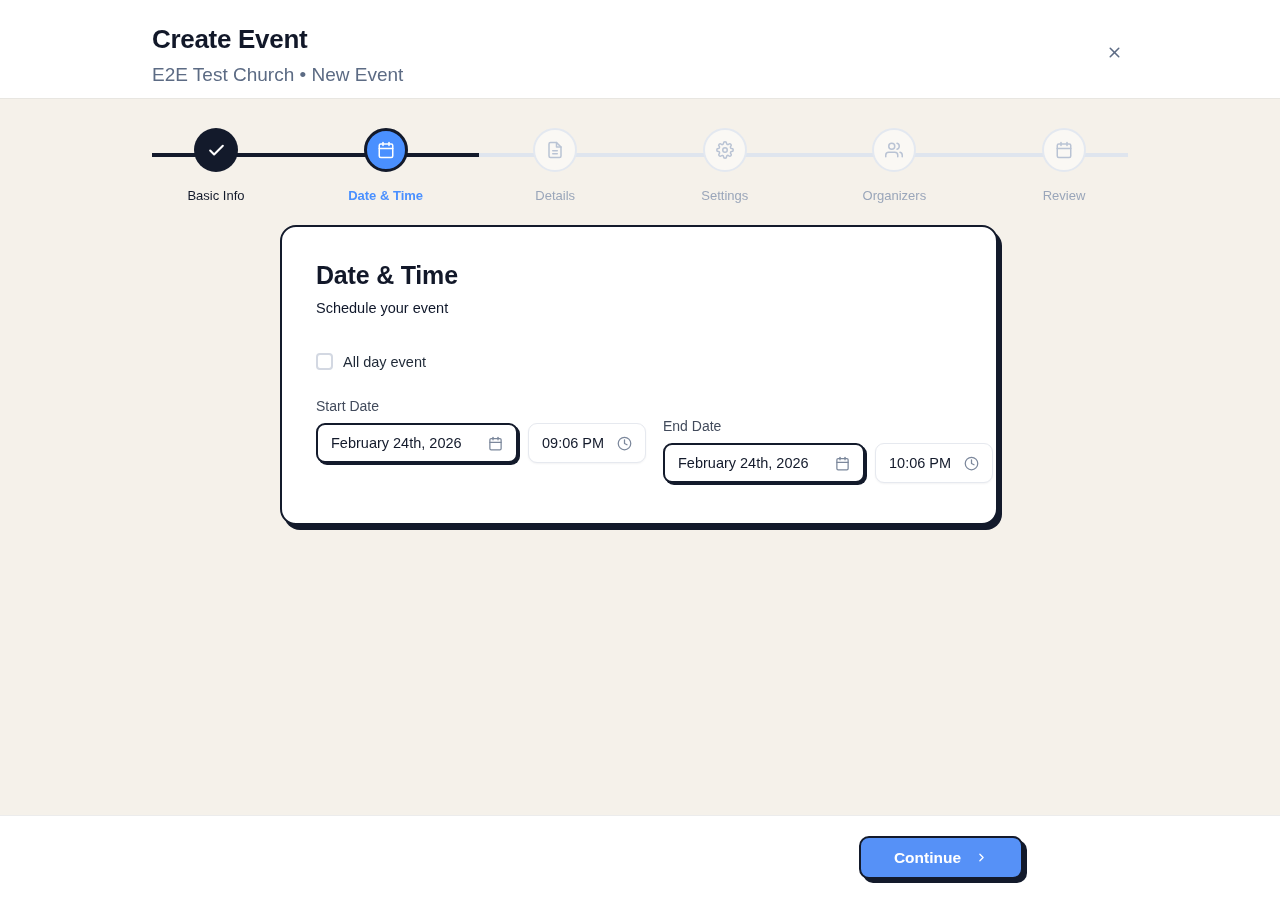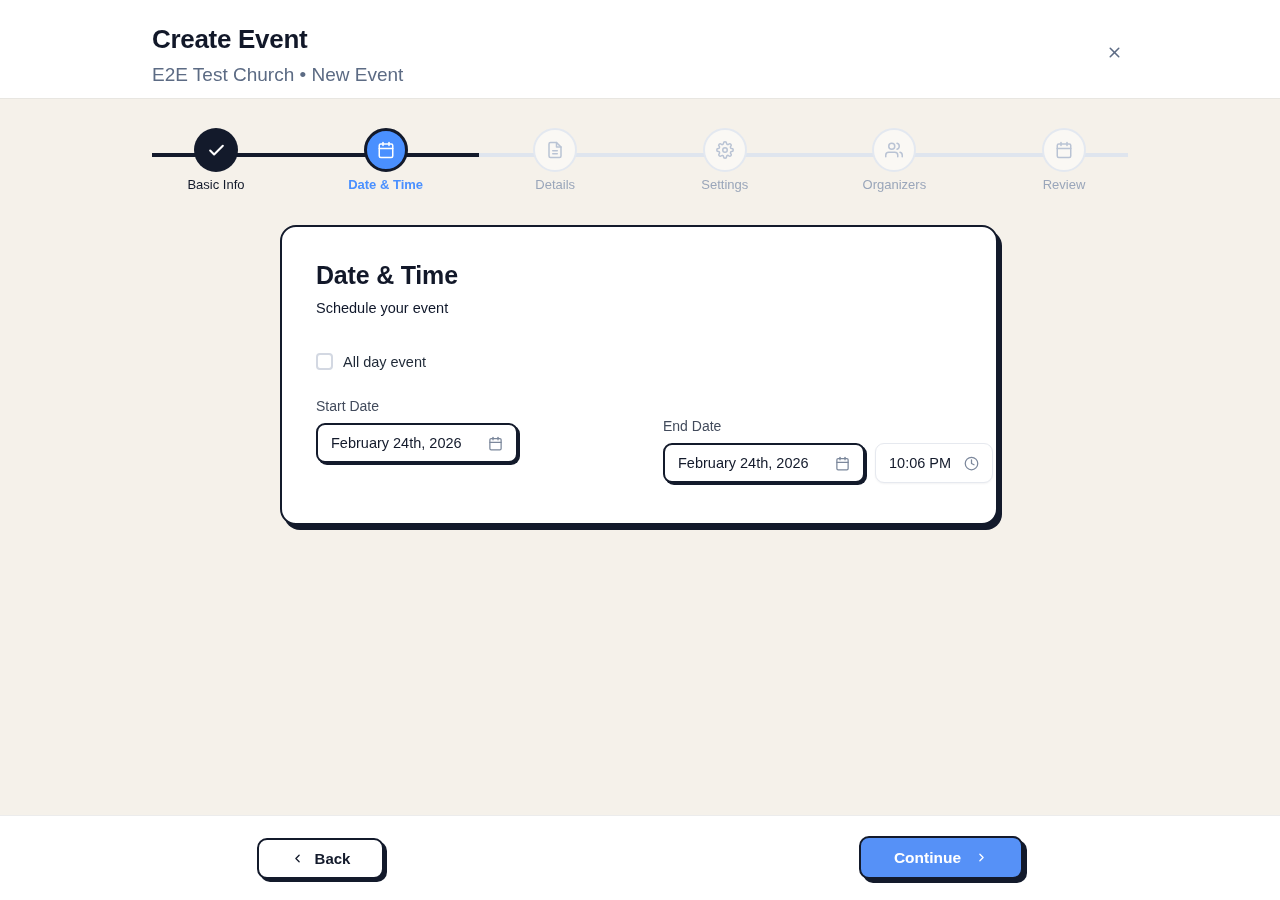--- a/index.html
+++ b/index.html
@@ -126,21 +126,21 @@
     background: #4a90ff;
     color: #ffffff;
     border: 3px solid #131a2b;
   }
   .step-circle.todo {
     background: #faf8f4;
     color: #b9c3d4;
     border: 2px solid #e3e8f0;
   }
   .step-label {
-    margin-top: 5px;
+    margin-top: 16px;
     font-size: 13px;
     line-height: 15px;
     text-align: center;
     max-width: 80px;
   }
   .step-label.done { color: #131a2b; }
   .step-label.active { color: #4a90ff; font-weight: bold; }
   .step-label.todo { color: #9aa6ba; }
 
   
@@ -411,20 +411,29 @@
         <div class="field-label">Start Date</div>
         <div class="field-row">
           <div class="input-box date">
             <span>February 24th, 2026</span>
             <span class="ibox-icon">
               <svg width="15" height="15" viewBox="0 0 24 24" fill="none" stroke="currentColor" stroke-width="2" stroke-linecap="round" stroke-linejoin="round">
                 <rect x="3" y="4" width="18" height="18" rx="2"></rect>
                 <line x1="16" y1="2" x2="16" y2="6"></line>
                 <line x1="8" y1="2" x2="8" y2="6"></line>
                 <line x1="3" y1="10" x2="21" y2="10"></line>
+              </svg>
+            </span>
+          </div>
+          <div class="input-box time">
+            <span>09:06 PM</span>
+            <span class="ibox-icon">
+              <svg width="15" height="15" viewBox="0 0 24 24" fill="none" stroke="currentColor" stroke-width="2" stroke-linecap="round" stroke-linejoin="round">
+                <circle cx="12" cy="12" r="10"></circle>
+                <polyline points="12 6 12 12 16 14"></polyline>
               </svg>
             </span>
           </div>
         </div>
       </div>
 
       <div class="field-group">
         <div class="field-label">End Date</div>
         <div class="field-row">
           <div class="input-box date">
@@ -449,28 +458,20 @@
           </div>
         </div>
       </div>
 
     </div>
   </div>
 
 </div>
 
 <div class="footer">
-  <button class="btn-back">
-    <span>
-      <svg width="13" height="13" viewBox="0 0 24 24" fill="none" stroke="currentColor" stroke-width="2.4" stroke-linecap="round" stroke-linejoin="round">
-        <polyline points="15 18 9 12 15 6"></polyline>
-      </svg>
-    </span>
-    <span>Back</span>
-  </button>
 
   <button class="btn-continue">
     <span>Continue</span>
     <span>
       <svg width="13" height="13" viewBox="0 0 24 24" fill="none" stroke="currentColor" stroke-width="2.4" stroke-linecap="round" stroke-linejoin="round">
         <polyline points="9 18 15 12 9 6"></polyline>
       </svg>
     </span>
   </button>
 </div>

